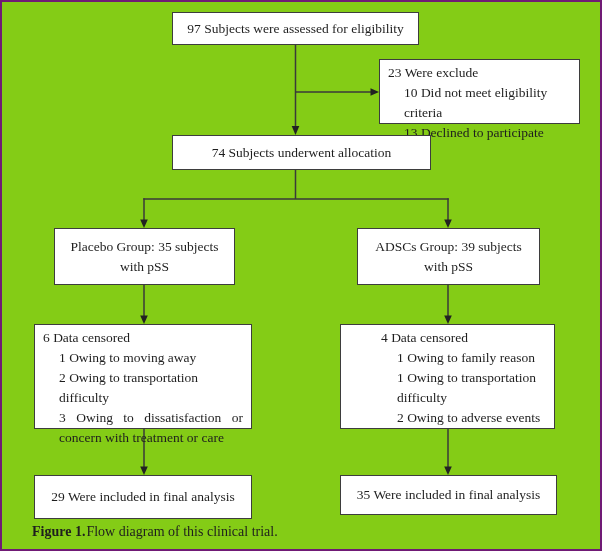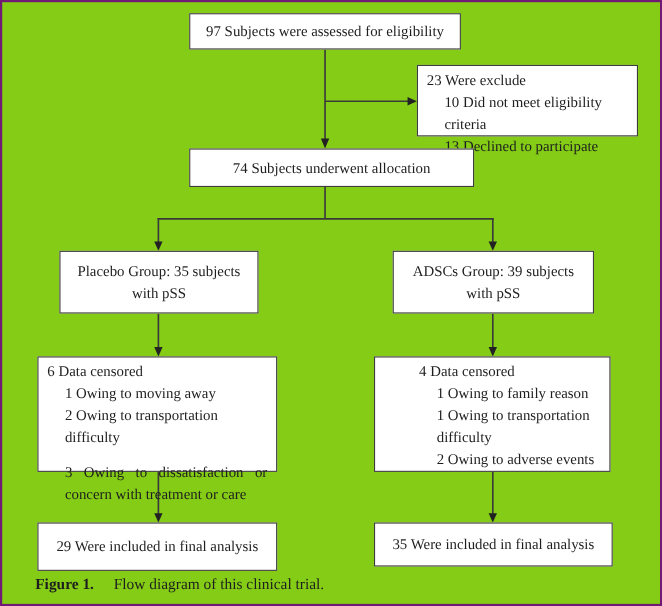--- a/index.html
+++ b/index.html
@@ -51,33 +51,32 @@
   }
   .box.list {
     padding: 3px 8px 2px 8px;
     text-align: left;
   }
   .list .item {
     padding-left: 16px;
   }
   .list .item.justified {
     text-align: justify;
-    margin-top: 12px;
   }
   .caption {
     position: absolute;
     left: 30px;
     top: 521px;
     font-size: 14px;
     line-height: 18px;
     white-space: nowrap;
   }
   .caption .cap-label {
     font-weight: bold;
-    margin-right: 18px;
+    margin-right: 1px;
     font-family: Liberation Serif, serif;
   }
   
   #box-eligibility   { left: 170px; top: 10px;  width: 247px; height: 33px; }
   #box-excluded      { left: 377px; top: 57px;  width: 201px; height: 65px; }
   #box-allocation    { left: 170px; top: 133px; width: 259px; height: 35px; }
   #box-placebo-group { left: 52px;  top: 226px; width: 181px; height: 57px; }
   #box-adscs-group   { left: 355px; top: 226px; width: 183px; height: 57px; }
   #box-placebo-censored { left: 32px;  top: 322px; width: 218px; height: 105px; }
   #box-adscs-censored   { left: 338px; top: 322px; width: 215px; height: 105px; padding-left: 40px; }

